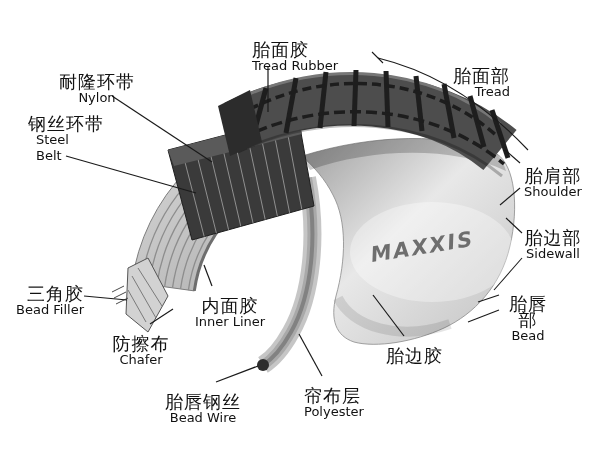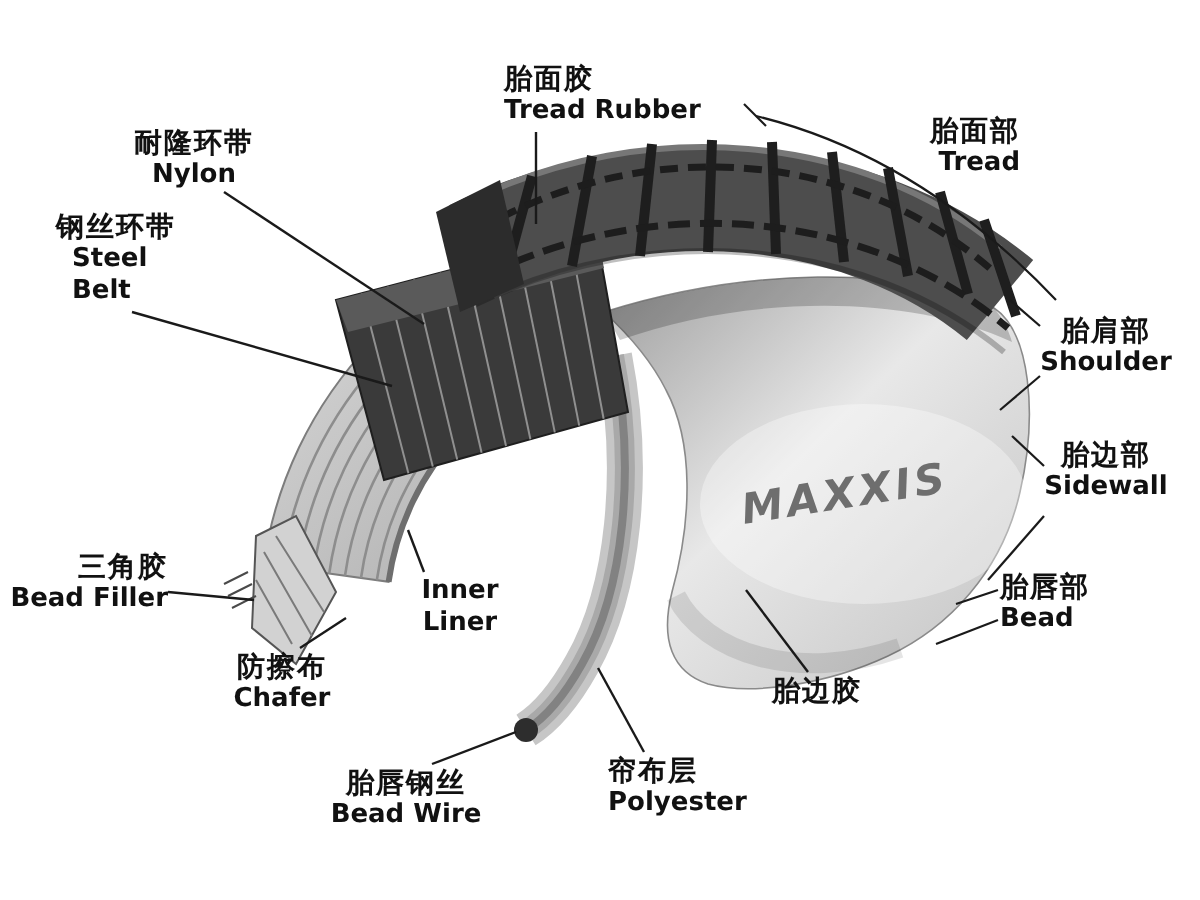--- a/index.html
+++ b/index.html
@@ -1,22 +1,22 @@
 <!DOCTYPE html>
 <html><head>
 <meta charset="utf-8">
 <style>
   * { margin:0; padding:0; box-sizing:border-box; }
   html,body { background:#ffffff; }
   body { width:600px; height:450px; font-family:"DejaVu Sans","Liberation Sans",sans-serif; }
   .stage { position:relative; width:600px; height:450px; background:#ffffff; overflow:hidden; }
   .art { position:absolute; left:0; top:0; }
   .label { position:absolute; color:#111111; line-height:16px; }
-  .label .zh { display:block; font-weight:bold; font-size:14px; letter-spacing:1px; }
-  .label .en { display:block; font-weight:bold; font-size:13px; }
+  .label .zh { display:block; font-weight:normal; font-size:18px; letter-spacing:1px;margin-top:10px; }
+  .label .en { display:block; font-weight:normal; font-size:13px; }
 </style>
 </head>
 <body>
 
 <div class="stage">
 
   <svg class="art" width="600" height="450" viewBox="0 0 600 450">
     <defs>
       <linearGradient id="gSide" x1="0" y1="0" x2="1" y2="1">
         <stop offset="0" stop-color="#9e9e9e"></stop>
@@ -148,36 +148,37 @@
   <div class="label" style="left:518px;top:158px;text-align:center;width:70px">
     <span class="zh">胎肩部</span>
     <span class="en">Shoulder</span>
   </div>
 
   <div class="label" style="left:520px;top:220px;text-align:center;width:66px">
     <span class="zh">胎边部</span>
     <span class="en">Sidewall</span>
   </div>
 
-  <div class="label" style="left:500px;top:286px;text-align:left;width:56px">
+  <div class="label" style="left:500px;top:286px;text-align:center;width:56px">
     <span class="zh">胎唇部</span>
     <span class="en">Bead</span>
   </div>
 
   <div class="label" style="left:2px;top:276px;text-align:right;width:82px">
     <span class="zh">三角胶</span>
     <span class="en">Bead Filler</span>
   </div>
 
   <div class="label" style="left:110px;top:326px;text-align:center;width:62px">
     <span class="zh">防擦布</span>
     <span class="en">Chafer</span>
   </div>
 
   <div class="label" style="left:190px;top:288px;text-align:center;width:80px">
+    <span class="zh">内面胶</span>
     <span class="en">Inner Liner</span>
   </div>
 
   <div class="label" style="left:164px;top:384px;text-align:center;width:78px">
     <span class="zh">胎唇钢丝</span>
     <span class="en">Bead Wire</span>
   </div>
 
   <div class="label" style="left:304px;top:378px;text-align:left;width:70px">
     <span class="zh">帘布层</span>

